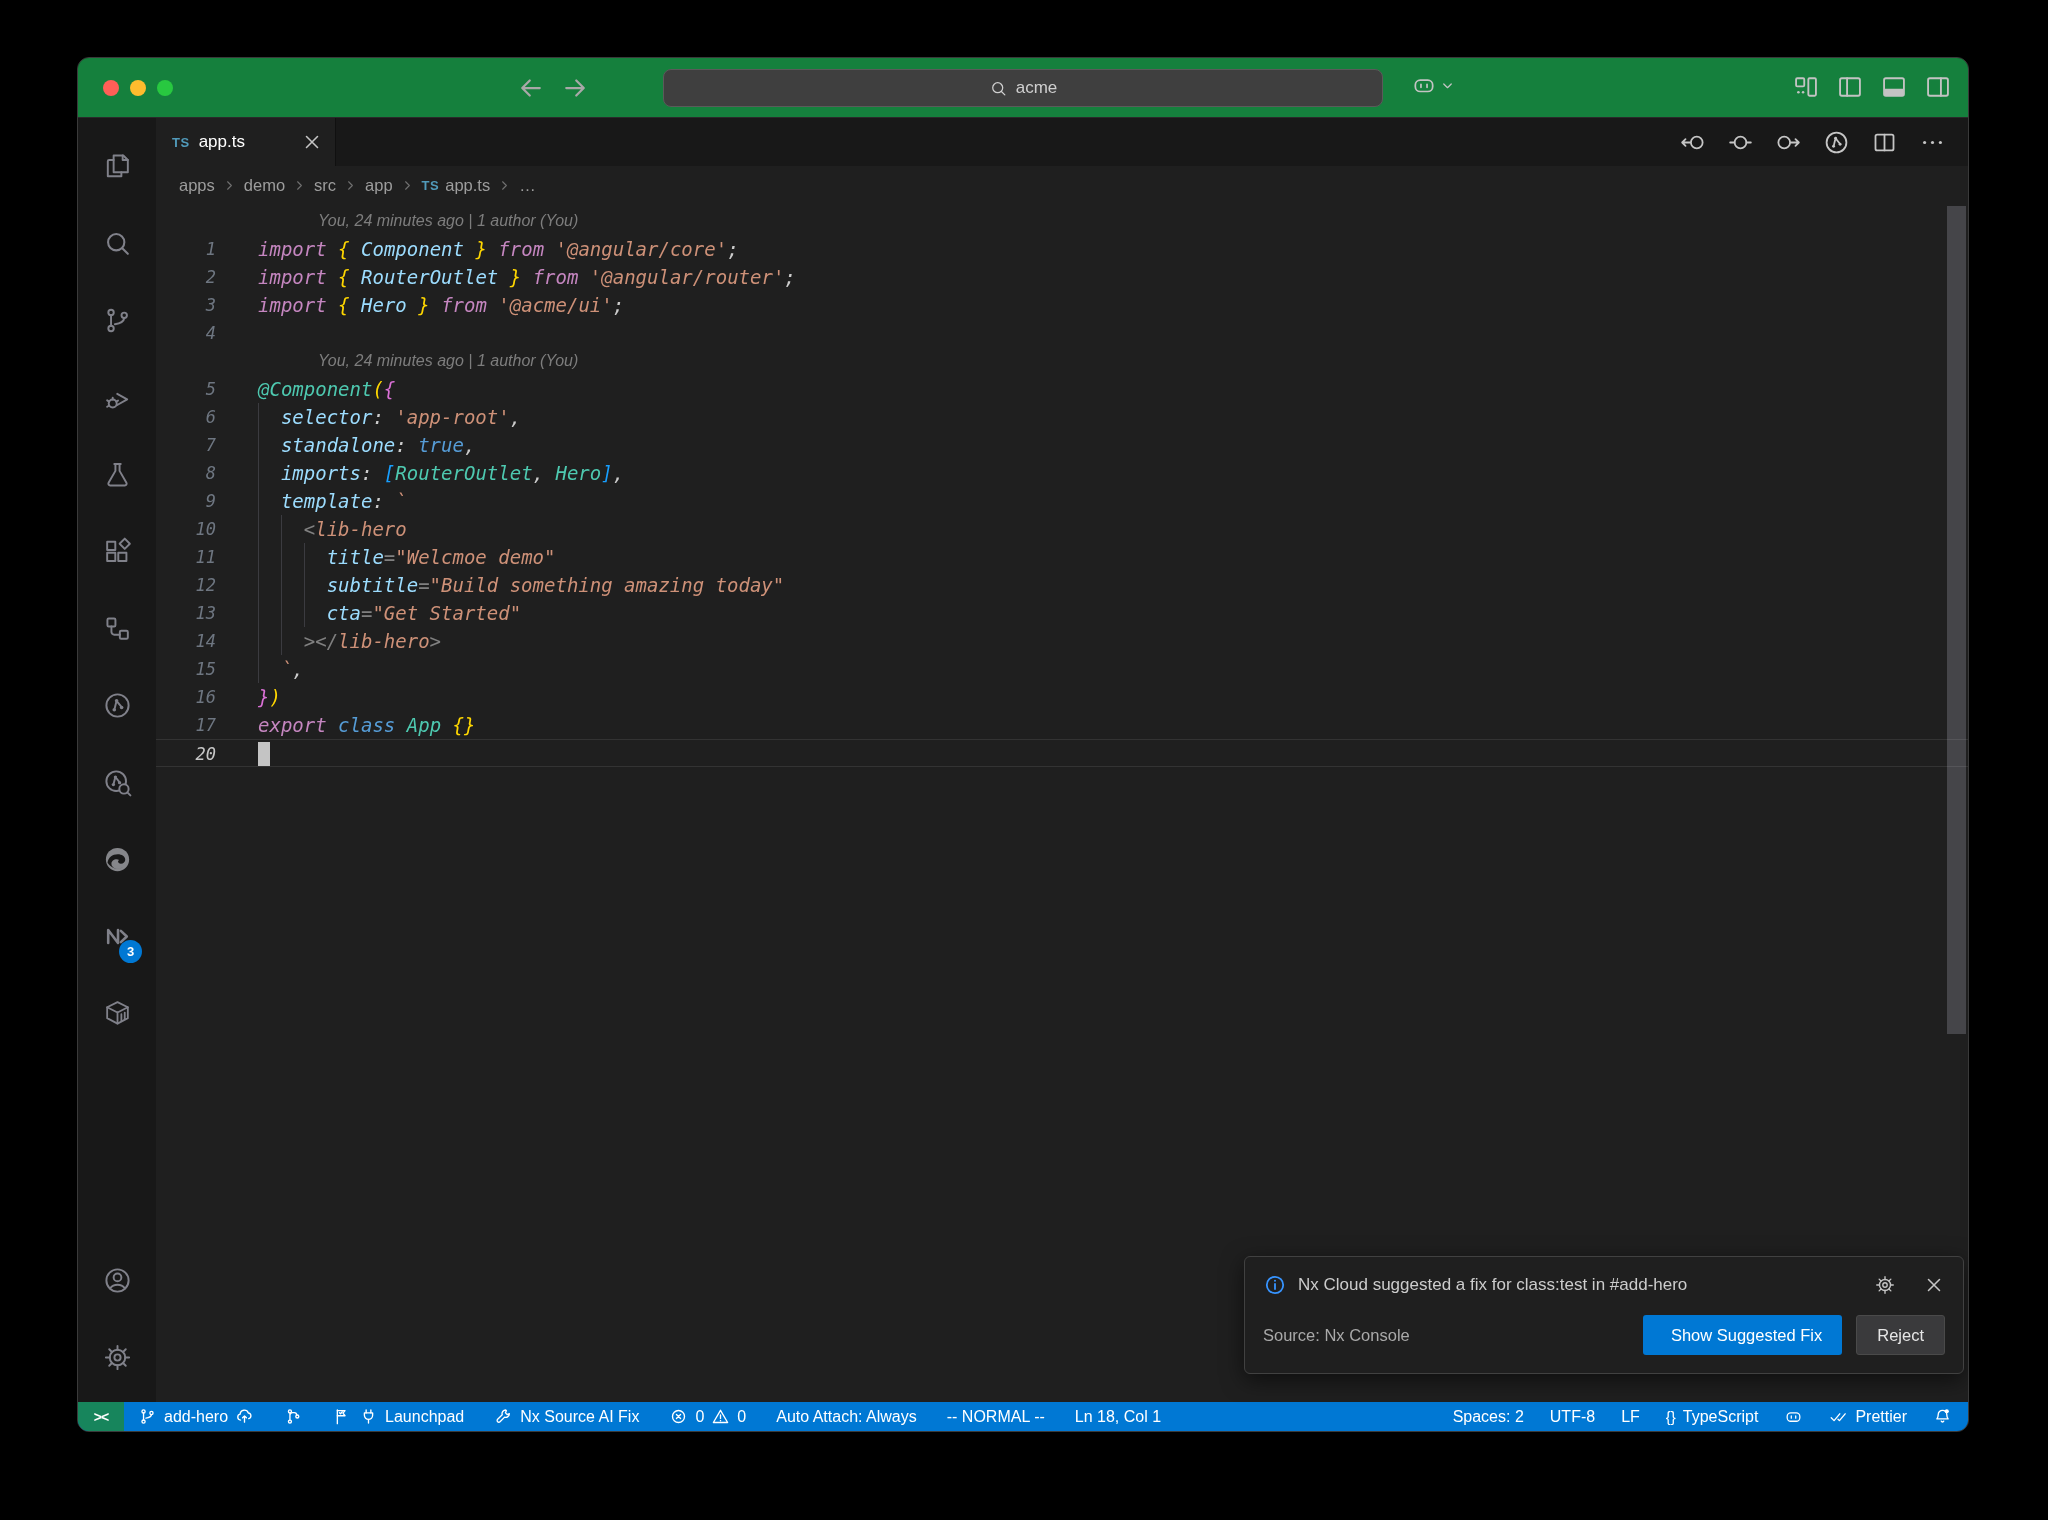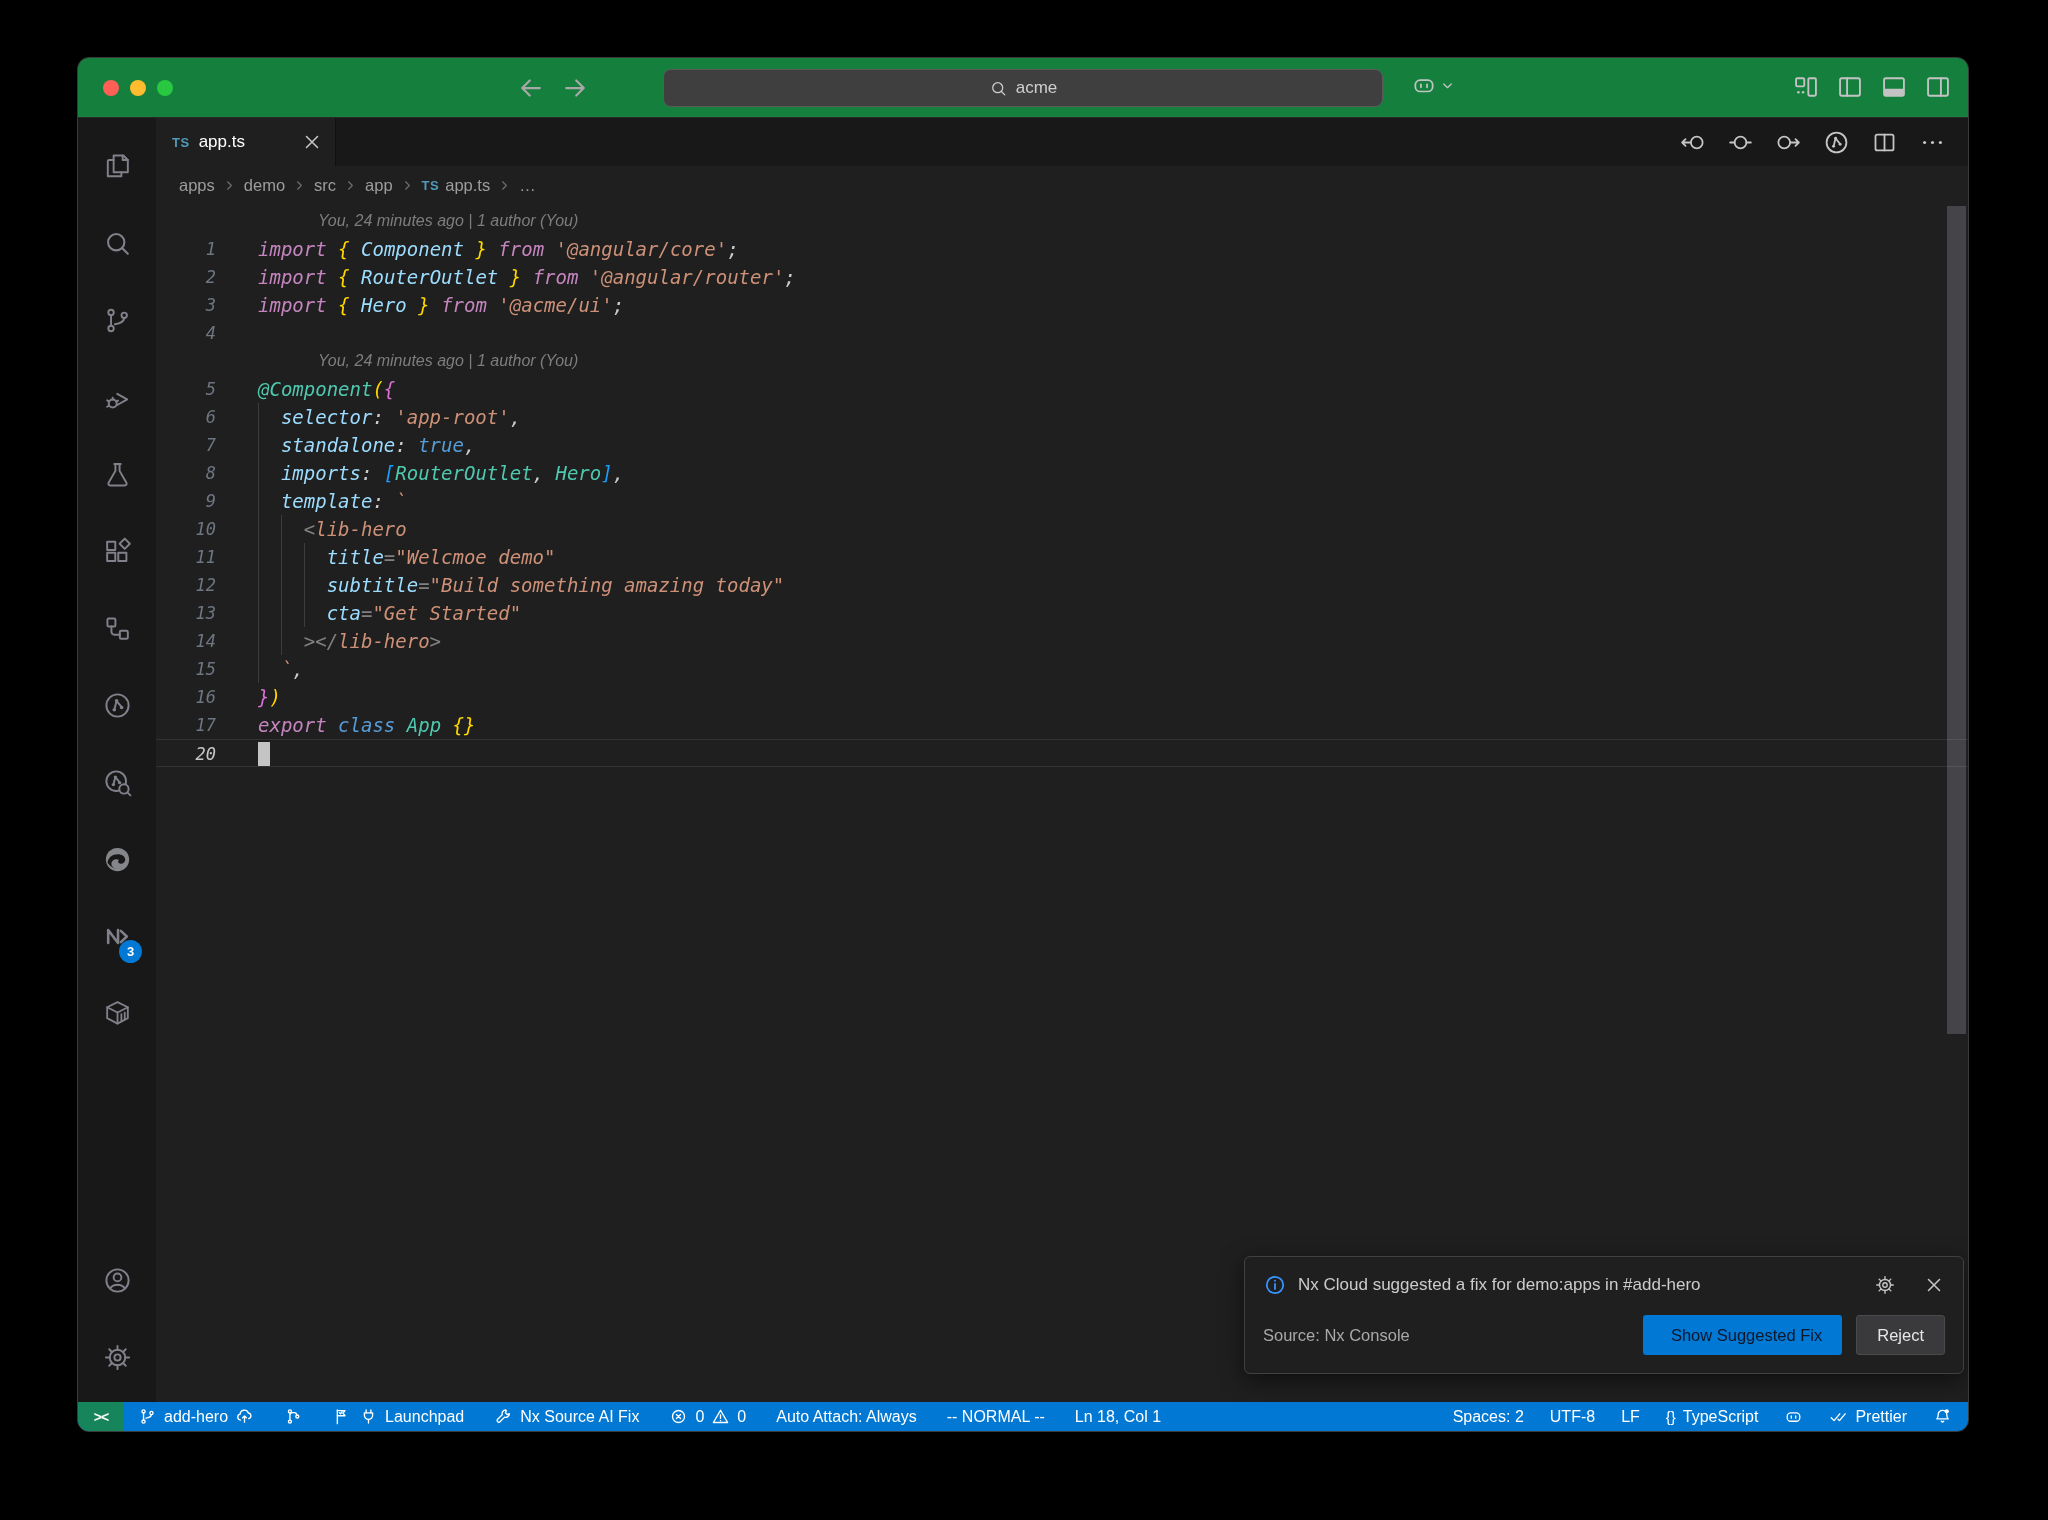--- a/index.html
+++ b/index.html
@@ -66,21 +66,21 @@
   .toast { position:absolute; right:4px; bottom:57px; width:720px; background:#1f1f1f;
            border:1px solid #414141; border-radius:6px; box-shadow:0 6px 22px rgba(0,0,0,.55);
            padding:16px 18px 18px 18px; z-index:5; }
   .toast-head { display:flex; align-items:center; gap:11px; }
   .toast-title { color:#cccccc; font-size:17px; flex:1; }
   .toast-head .icon { flex:0 0 auto; }
   .toast-actions { display:flex; align-items:center; margin-top:18px; }
   .toast-source { color:#a9a9a9; font-size:16.5px; flex:1; }
   .btn { height:40px; border-radius:3px; font-size:16.5px; display:flex; align-items:center;
          justify-content:center; padding:0 20px; font-family:"Liberation Sans",sans-serif; }
-  .btn-primary { color:#0f172a; margin-right:14px;padding-left:28px; }
+  .btn-primary { color:#ffffff; margin-right:14px;padding-left:28px; }
   .btn-secondary { background:#3a3a3c; color:#e6e6e6; border:1px solid #4a4a4a; }
   .i22 { width:22px; height:22px; color:#c5c5c5; }
   
   .statusbar { height:29px; flex:0 0 29px; display:flex; align-items:stretch;
                color:#ffffff; font-size:16px; }
   .sb-remote { width:46px; display:flex; align-items:center; justify-content:center;
                font-weight:bold; font-size:14px; letter-spacing:-1px; }
   .sb-group { display:flex; align-items:center; gap:30px; padding:0 14px; }
   .sb-group.right { margin-left:auto; gap:26px; padding-right:16px; }
   .sb-item { display:flex; align-items:center; gap:7px; white-space:nowrap; }
@@ -429,21 +429,21 @@
 
   <div class="toast">
     <div class="toast-head">
       <span class="icon" id="toast-info" style="width:24px;height:24px">
           <svg viewBox="0 0 24 24" fill="none" stroke="currentColor" stroke-width="1.8" stroke-linecap="round" stroke-linejoin="round">
             <circle cx="12" cy="12" r="8.2" stroke="#3794FF"></circle>
             <path d="M12 11v5" stroke="#3794FF"></path>
             <circle cx="12" cy="7.8" r="1" fill="#3794FF" stroke="none"></circle>
           </svg>
         </span>
-      <span class="toast-title">Nx Cloud suggested a fix for demo:apps in #add-hero</span>
+      <span class="toast-title">Nx Cloud suggested a fix for class:test in #add-hero</span>
       <span class="icon i22" id="toast-gear">
           <svg viewBox="0 0 24 24" fill="none" stroke="currentColor" stroke-width="1.5" stroke-linecap="round" stroke-linejoin="round">
             <circle cx="12" cy="12" r="6"></circle>
             <circle cx="12" cy="12" r="2.4"></circle>
             <path d="M12 3v3M12 18v3M3 12h3M18 12h3M5.6 5.6l2.1 2.1M16.3 16.3l2.1 2.1M18.4 5.6l-2.1 2.1M7.7 16.3l-2.1 2.1"></path>
           </svg>
         </span>
       <span class="icon i22" id="toast-close" style="margin-left:16px">
           <svg viewBox="0 0 24 24" fill="none" stroke="currentColor" stroke-width="1.7" stroke-linecap="round" stroke-linejoin="round">
             <path d="M6 6l12 12M18 6 6 18"></path>

